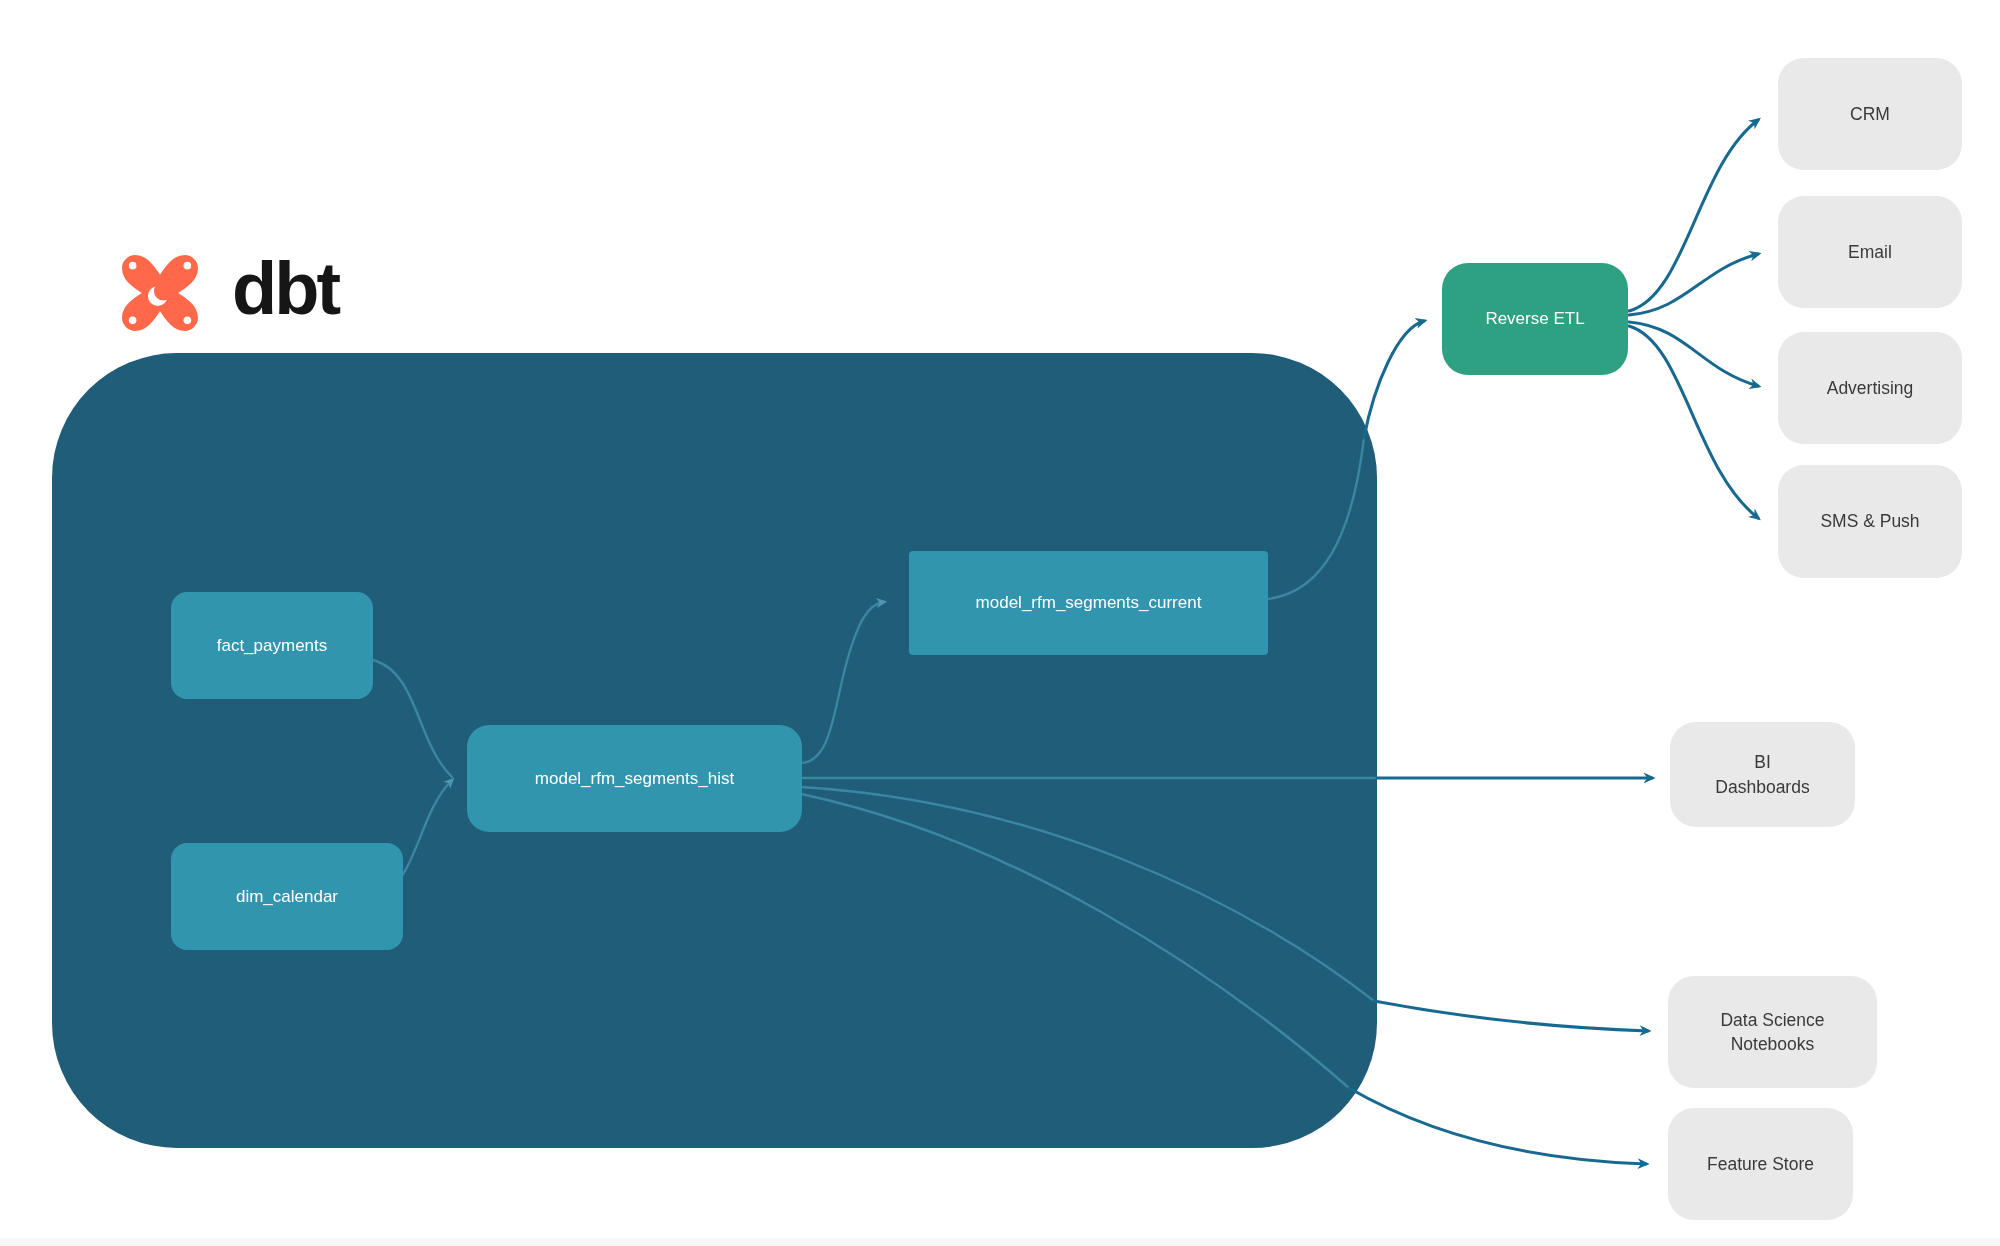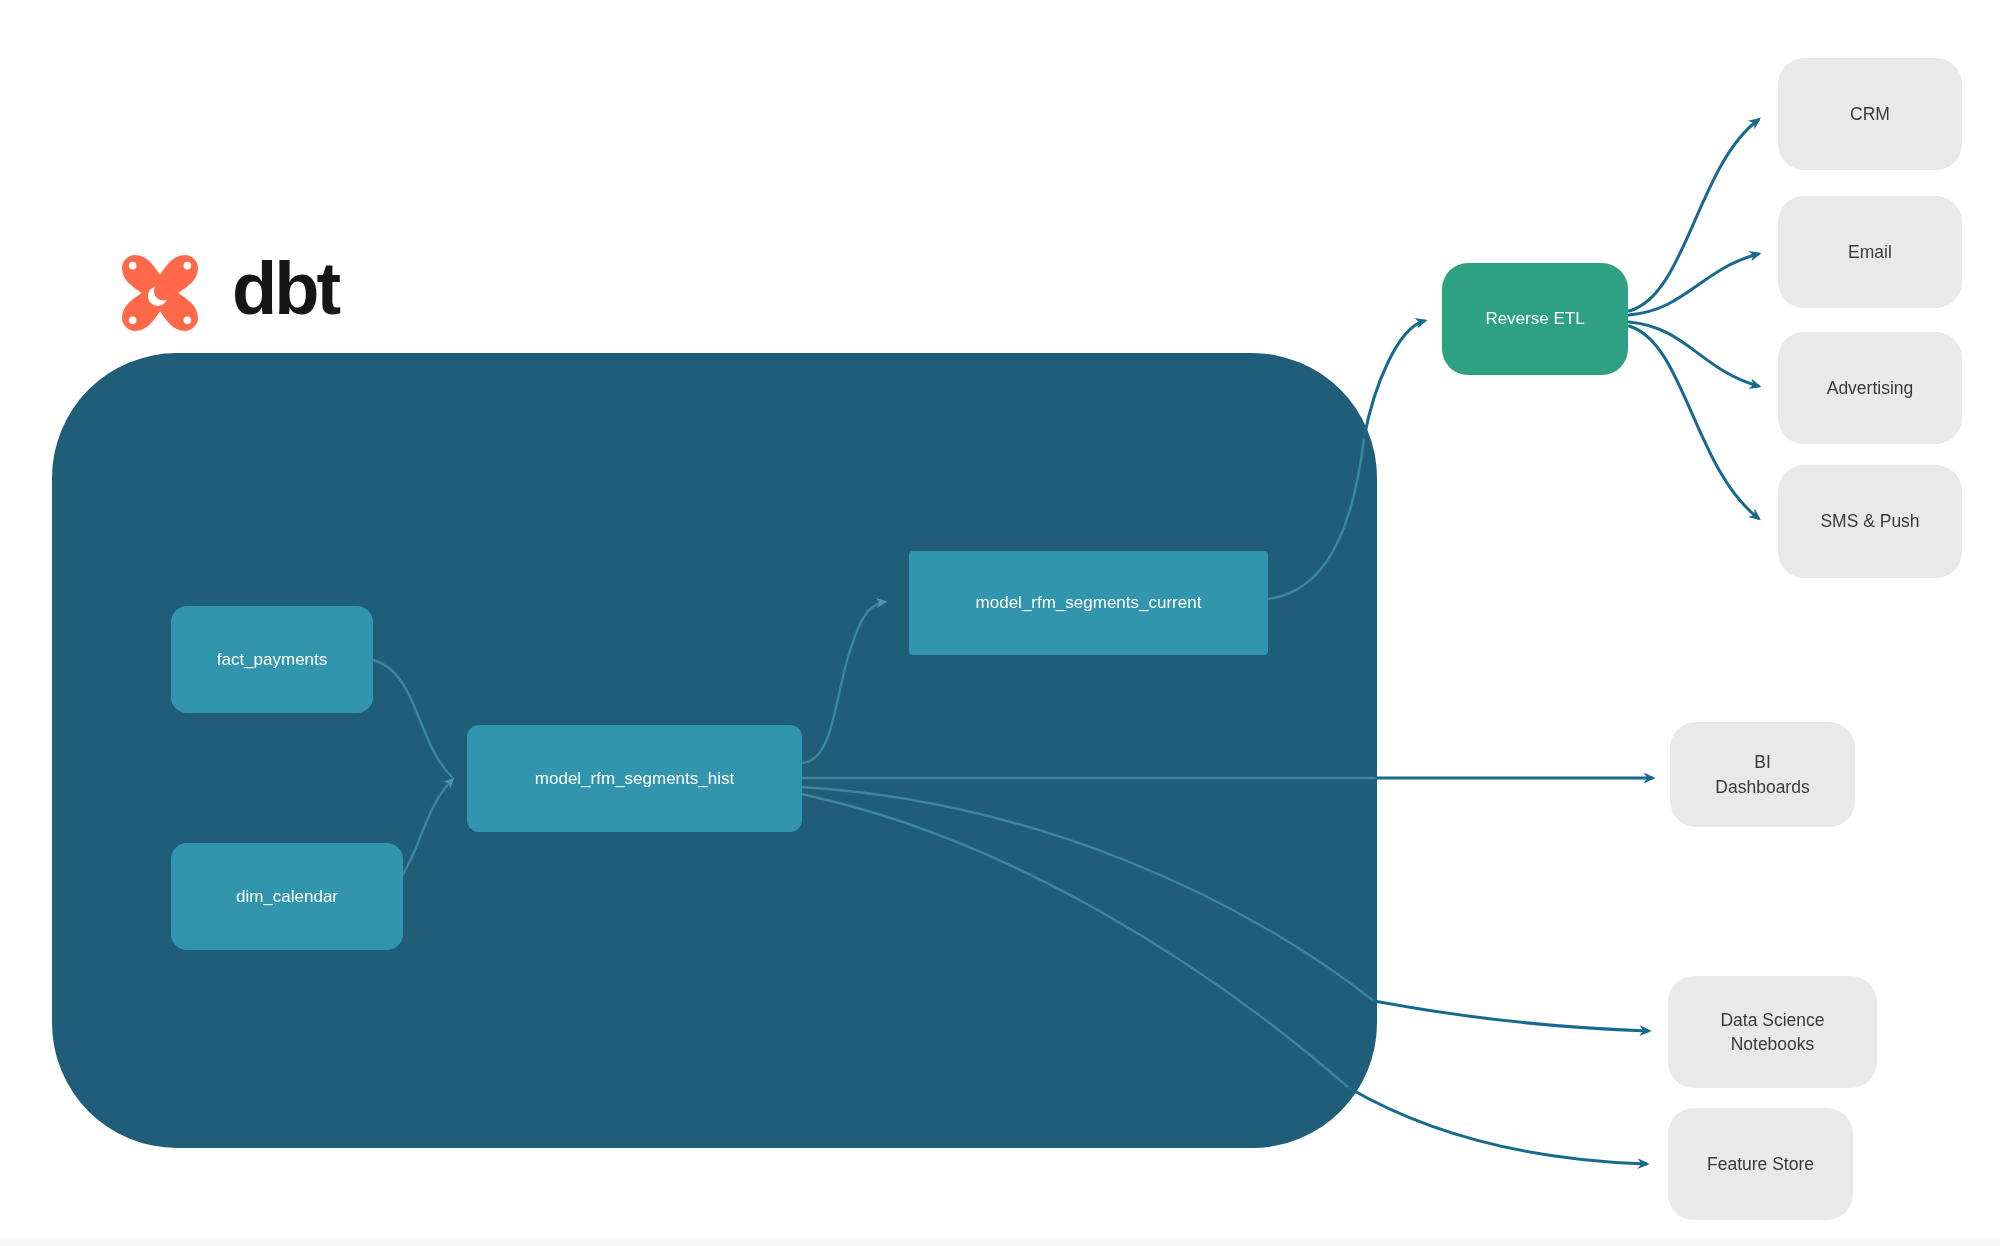--- a/index.html
+++ b/index.html
@@ -82,29 +82,29 @@
     <path class="edge-out" d="M1364 438 C 1374 385, 1398 328, 1424 321" marker-end="url(#ah-dark)"></path>
     <path class="edge-out" d="M1377 778 L 1652 778" marker-end="url(#ah-dark)"></path>
     <path class="edge-out" d="M1374 1001 C 1470 1019, 1560 1028, 1648 1031" marker-end="url(#ah-dark)"></path>
     <path class="edge-out" d="M1349 1088 C 1430 1135, 1530 1160, 1646 1164" marker-end="url(#ah-dark)"></path>
     <path class="edge-out" d="M1629 311 C 1686 296, 1697 166, 1758 120" marker-end="url(#ah-dark)"></path>
     <path class="edge-out" d="M1629 315 C 1686 310, 1701 269, 1758 254" marker-end="url(#ah-dark)"></path>
     <path class="edge-out" d="M1629 322 C 1686 327, 1701 370, 1758 386" marker-end="url(#ah-dark)"></path>
     <path class="edge-out" d="M1629 326 C 1684 342, 1694 468, 1758 518" marker-end="url(#ah-dark)"></path>
   </svg>
 
-  <div class="node model" style="left:171px;top:606px;width:202px;height:107px;">
+  <div class="node model" style="left:171px;top:592px;width:202px;height:107px;">
     <span>fact_payments</span>
   </div>
 
   <div class="node model" style="left:171px;top:843px;width:232px;height:107px;">
     <span>dim_calendar</span>
   </div>
 
-  <div class="node model" style="left:467px;top:725px;width:335px;height:107px;border-radius:12px;">
+  <div class="node model" style="left:467px;top:725px;width:335px;height:107px;border-radius:22px;">
     <span>model_rfm_segments_hist</span>
   </div>
 
   <div class="node model" style="left:909px;top:551px;width:359px;height:104px;border-radius:4px;">
     <span>model_rfm_segments_current</span>
   </div>
 
   <div class="node retl" style="left:1442px;top:263px;width:186px;height:112px;">
     <span>Reverse ETL</span>
   </div>

